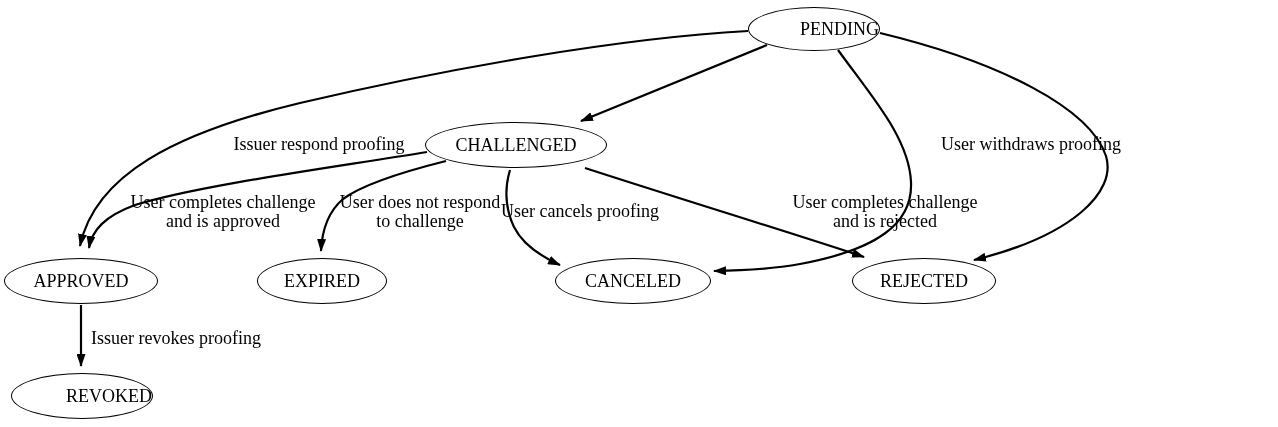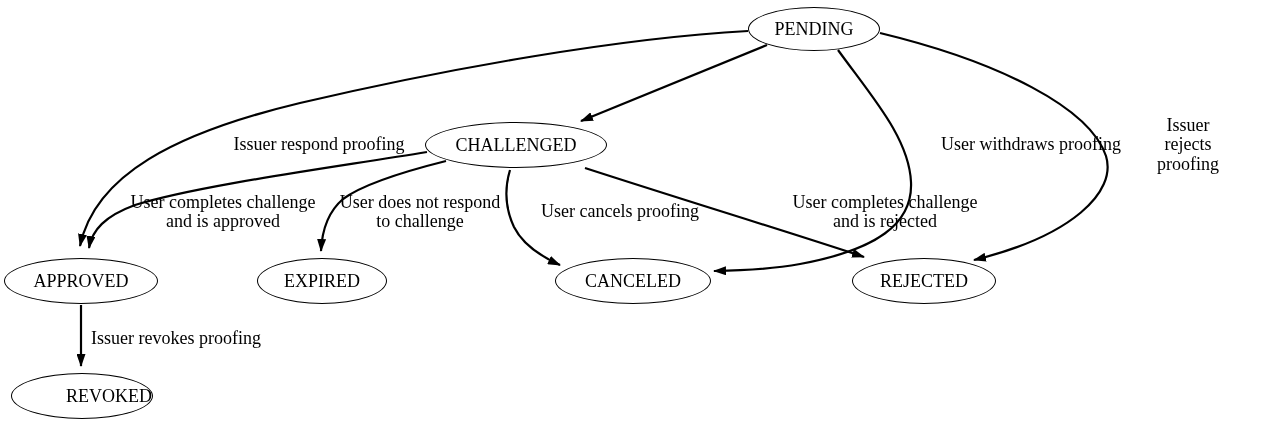--- a/index.html
+++ b/index.html
@@ -58,21 +58,21 @@
     <path class="edge" d="M 748,31 C 620,38 450,68 300,103 C 175,133 95,175 80,246" marker-end="url(#arrow)"></path>
     <path class="edge" d="M 838,50 C 872,97 909,138 911,182 C 913,224 876,250 800,264 C 775,268.5 744,270.5 714,271" marker-end="url(#arrow)"></path>
     <path class="edge" d="M 880,33 C 1000,62 1090,108 1106,156 C 1117,192 1072,236 974,260" marker-end="url(#arrow)"></path>
     <path class="edge" d="M 427,152 C 330,168 200,185 135,205 C 105,216 92,230 89,248" marker-end="url(#arrow)"></path>
     <path class="edge" d="M 446,161 C 402,172 362,185 343,199 C 329,211 322,230 321,251" marker-end="url(#arrow)"></path>
     <path class="edge" d="M 510,170 C 504,190 506,210 514,227 C 522,243 540,256 560,265" marker-end="url(#arrow)"></path>
     <path class="edge" d="M 585,168 C 690,202 795,234 864,257" marker-end="url(#arrow)"></path>
     <path class="edge" d="M 81,305 L 81,366" marker-end="url(#arrow)"></path>
   </svg>
 
-  <div class="node" style="left:748px; top:7px;  width:132px; height:44px;">
+  <div class="node" style="left:748px; top:7px;  width:132px; height:44px;justify-content:flex-end;">
     <span>PENDING</span>
   </div>
   <div class="node" style="left:425px; top:122px; width:182px; height:46px;">
     <span>CHALLENGED</span>
   </div>
   <div class="node" style="left:4px;   top:258px; width:154px; height:46px;">
     <span>APPROVED</span>
   </div>
   <div class="node" style="left:257px; top:258px; width:130px; height:46px;">
     <span>EXPIRED</span>
@@ -82,23 +82,22 @@
   </div>
   <div class="node" style="left:852px; top:258px; width:144px; height:46px;">
     <span>REJECTED</span>
   </div>
   <div class="node" style="left:11px;  top:373px; width:142px; height:46px;justify-content:flex-end;">
     <span>REVOKED</span>
   </div>
 
   <div class="edge-label" style="left:319px;  top:145px;">Issuer respond proofing</div>
   <div class="edge-label" style="left:1031px;  top:145px;">User withdraws proofing</div>
-  <div class="edge-label" style="left:1188px; top:145px;">Issuer rejects proofing</div>
   <div class="edge-label" style="left:223px;  top:212px;">User completes challenge
 and is approved</div>
   <div class="edge-label" style="left:420px;  top:212px;">User does not respond
 to challenge</div>
-  <div class="edge-label" style="left:620px;  top:212px;">User cancels proofing</div>
+  <div class="edge-label" style="left:580px;  top:212px;">User cancels proofing</div>
   <div class="edge-label" style="left:885px;  top:212px;">User completes challenge
 and is rejected</div>
   <div class="edge-label" style="left:168px;  top:339px;padding-left:16px;">Issuer revokes proofing</div>
 
 </div>
 
 </body></html>

